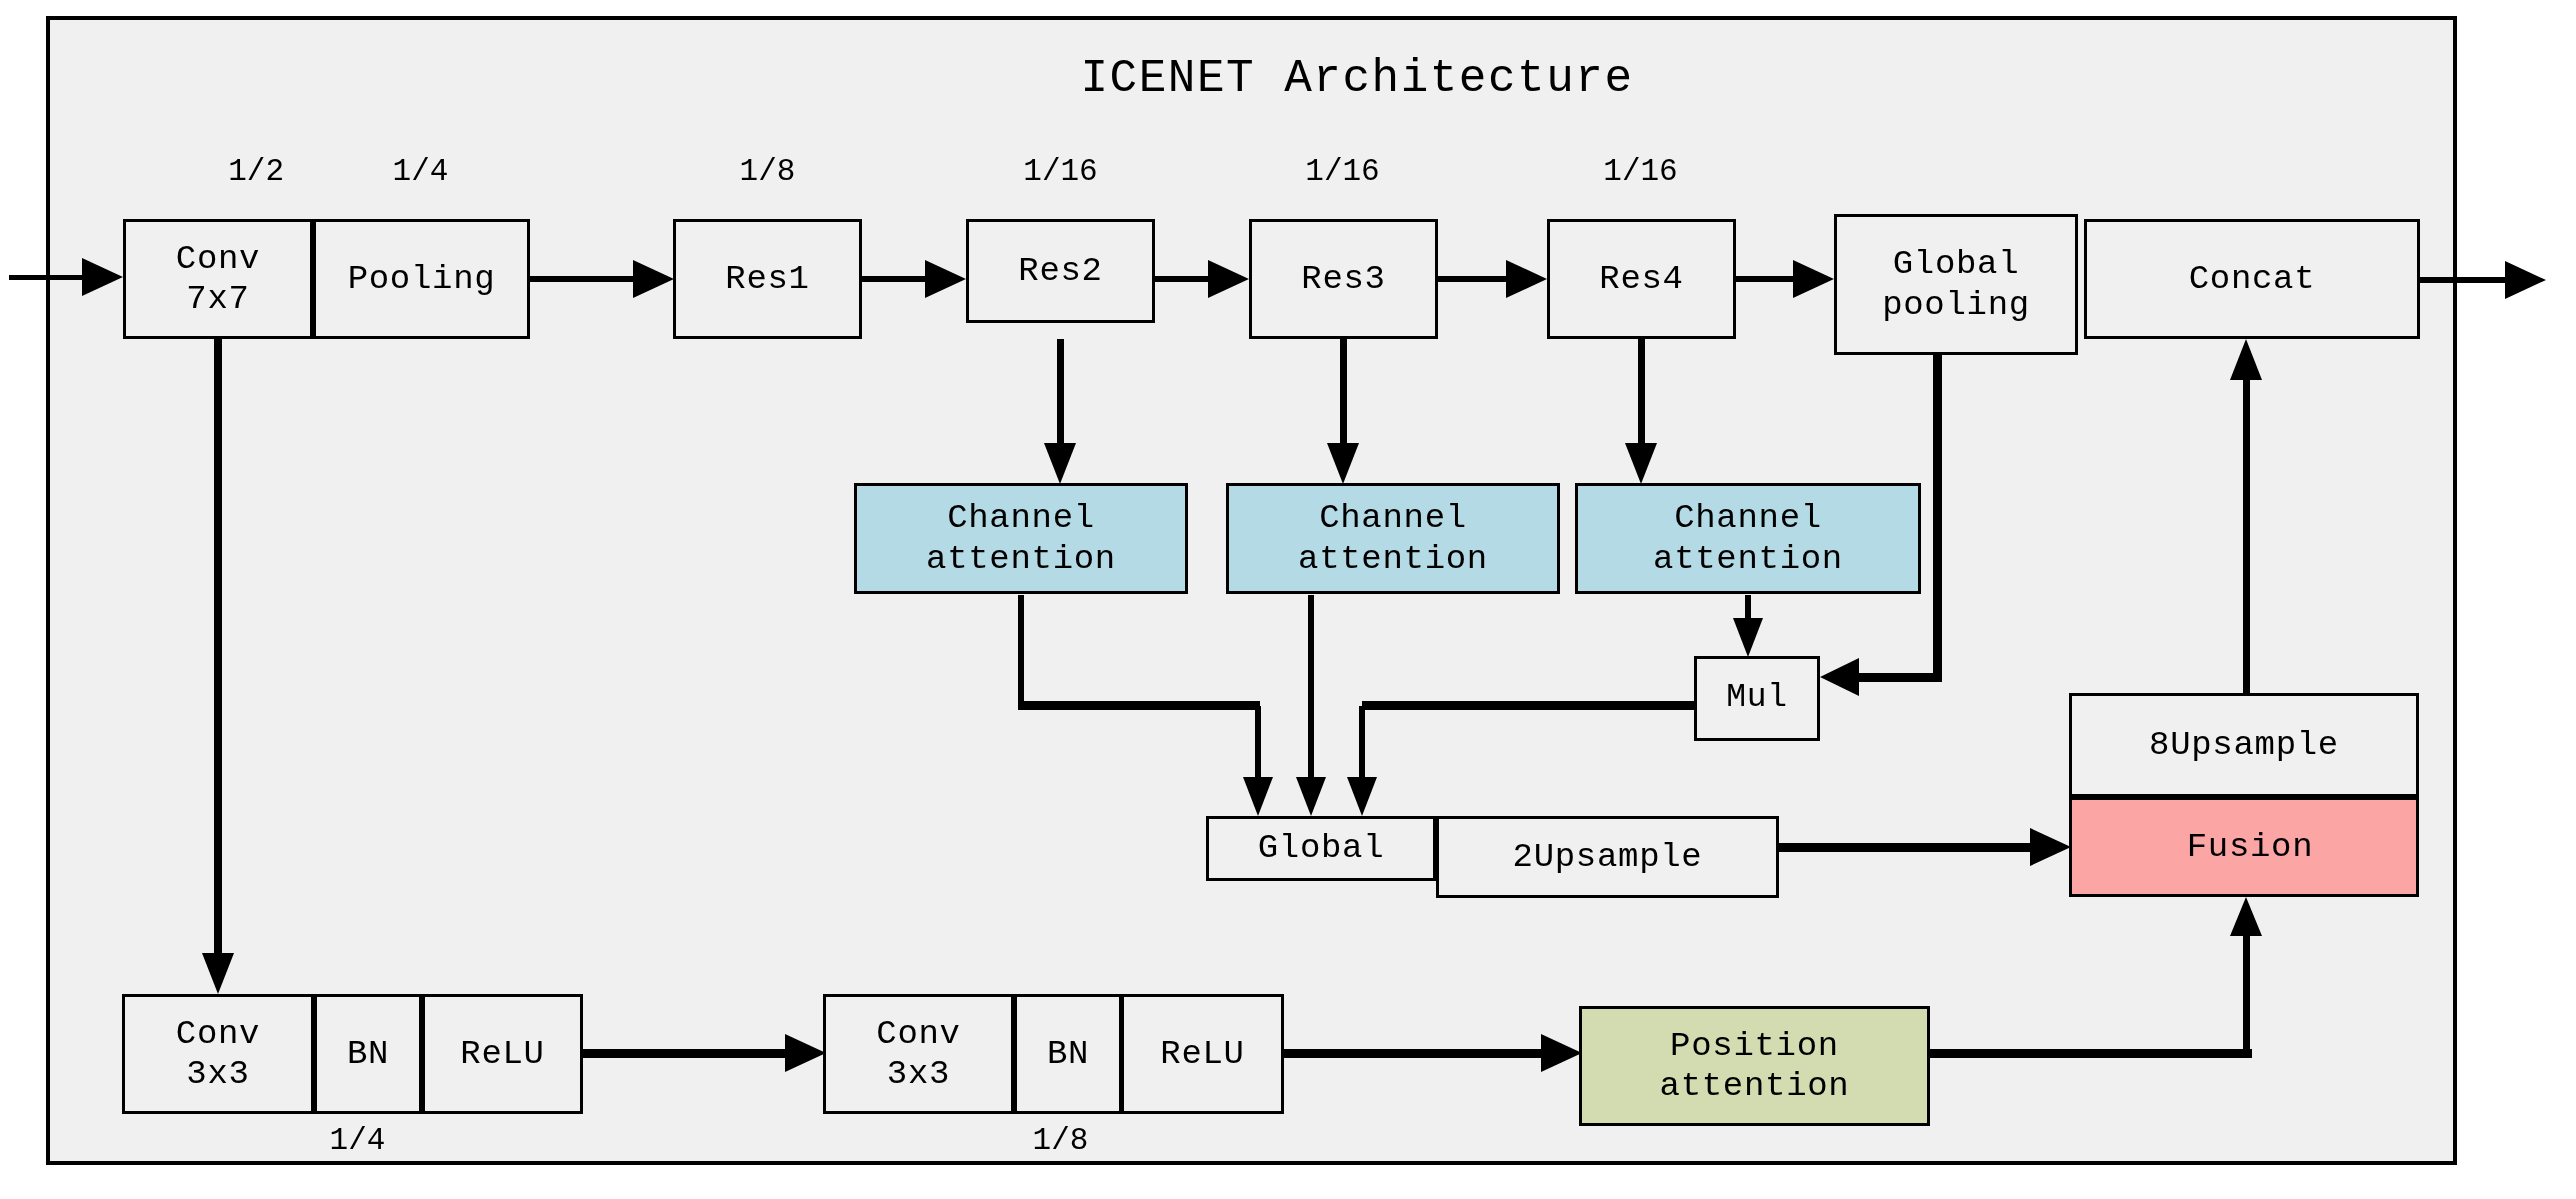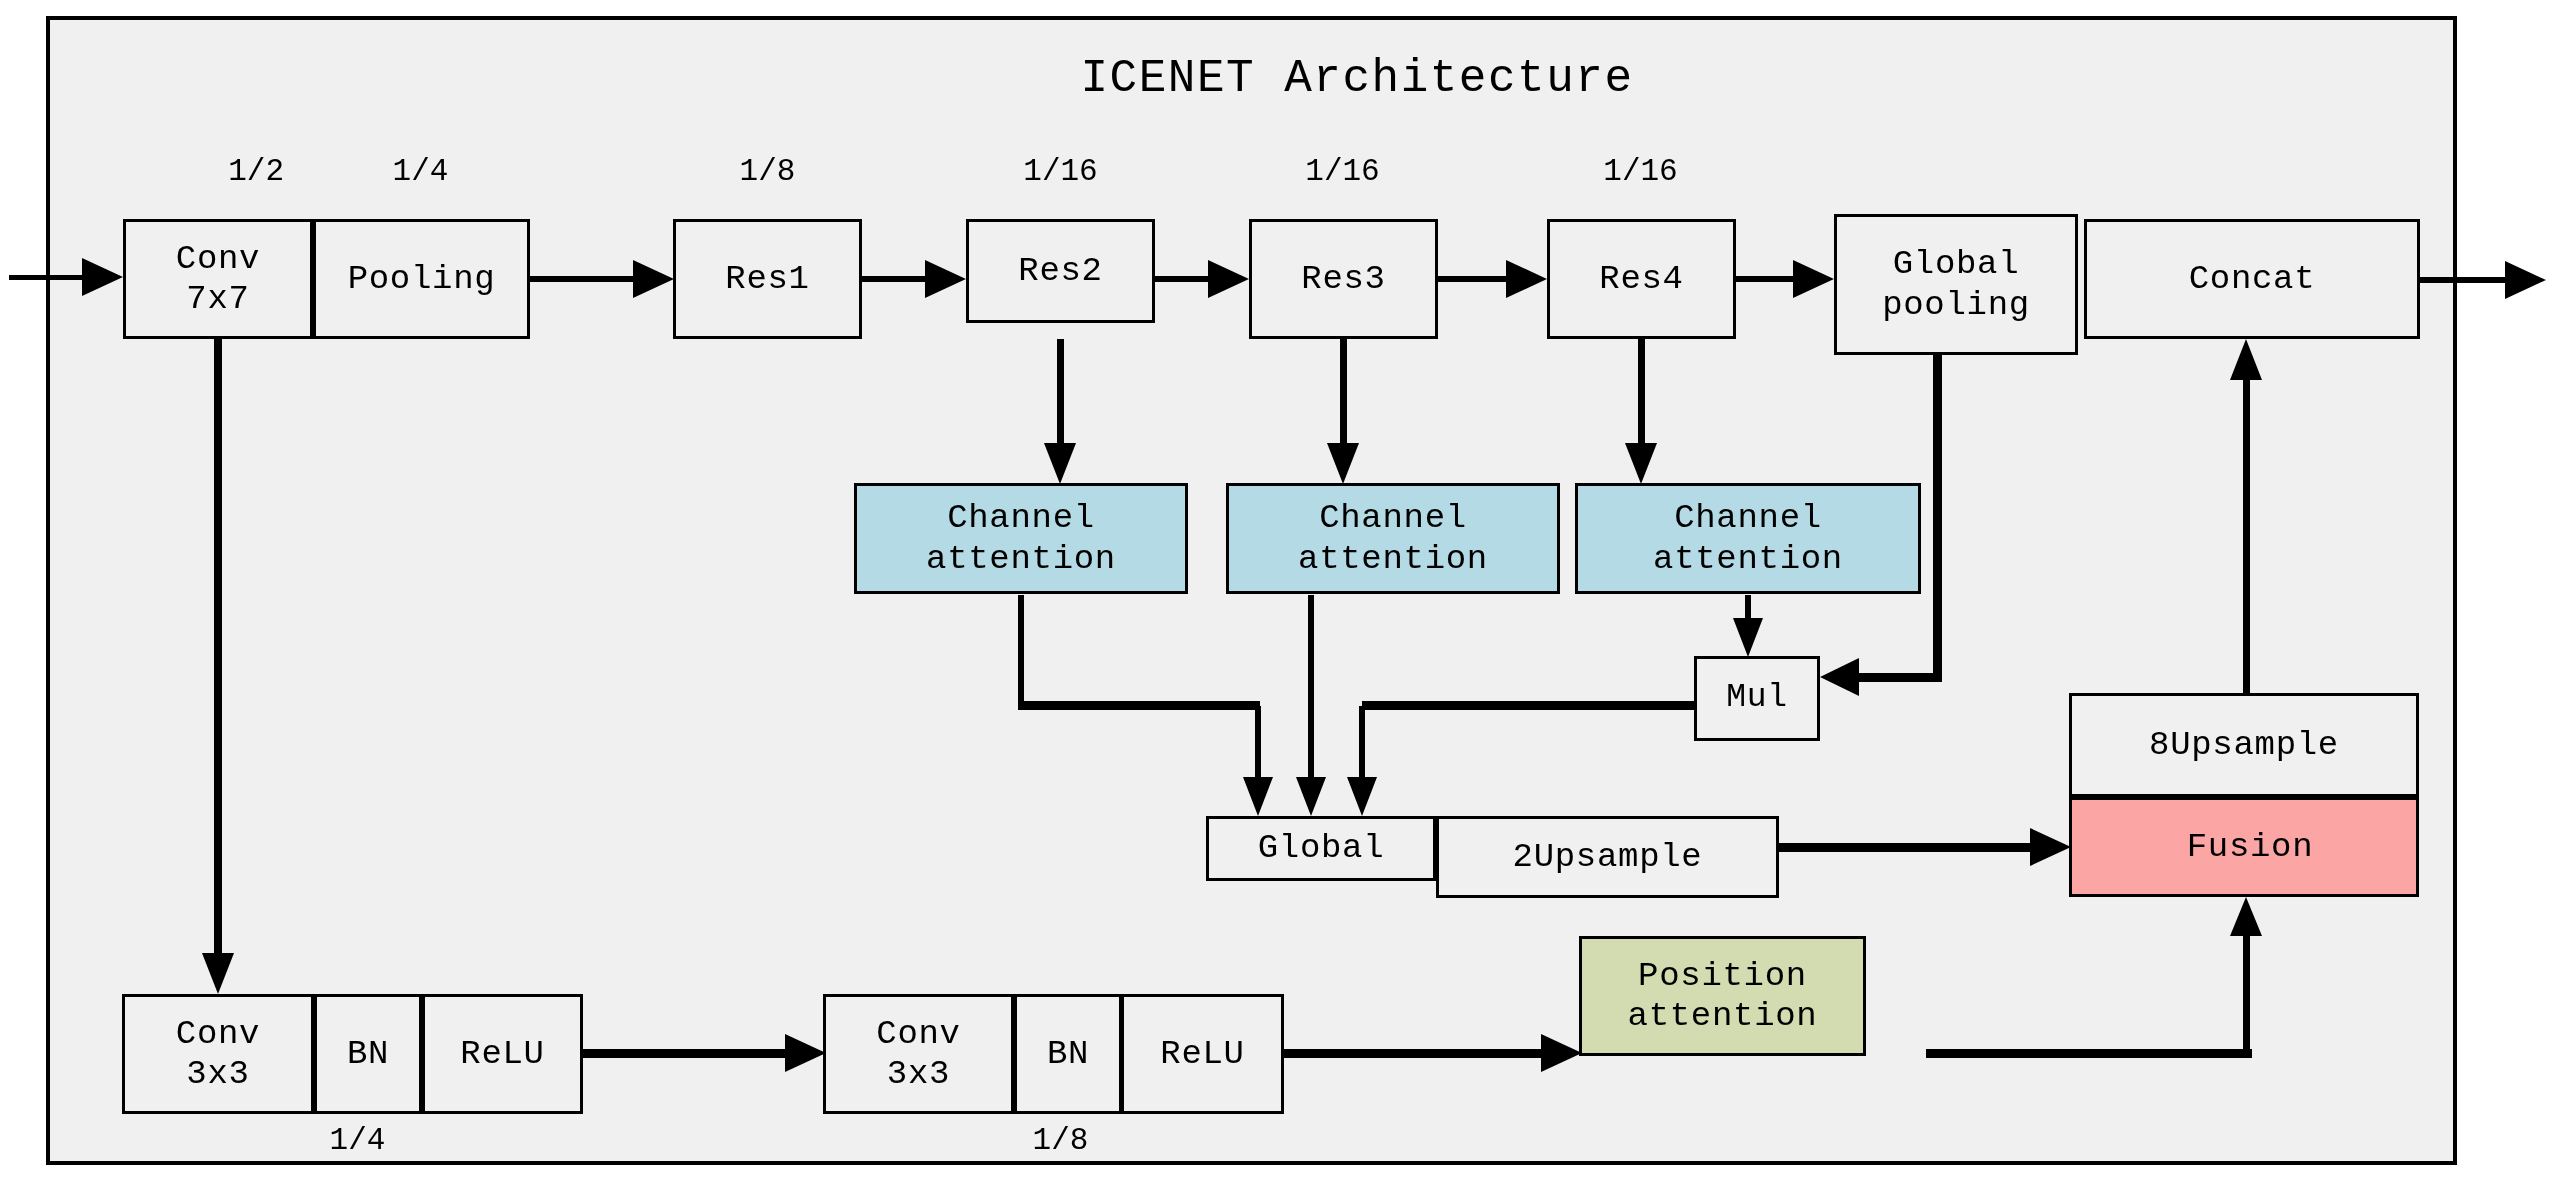--- a/index.html
+++ b/index.html
@@ -47,21 +47,21 @@
   #n-concat  {left:1206px;top:816px;width:230px; height:65px;}
   #n-up2     {left:1436px;top:816px;width:343px; height:82px;}
   #n-up8     {left:2069px;top:693px; width:350px; height:104px;}
   #n-fusion  {left:2069px;top:797px;width:350px; height:100px;}
   #n-conv3a  {left:122px; top:994px;width:192px; height:120px;}
   #n-bna     {left:314px; top:994px;width:108px; height:120px;}
   #n-relua   {left:422px; top:994px;width:161px; height:120px;}
   #n-conv3b  {left:823px;top:994px;width:191px; height:120px;}
   #n-bnb     {left:1014px;top:994px;width:108px; height:120px;}
   #n-relub   {left:1121px;top:994px;width:163px; height:120px;}
-  #n-posattn {left:1579px;top:936px;width:287px; height:120px;}
+  #n-posattn {left:1579px;top:1006px;width:351px; height:120px;}
 
   
   #s-conv7 {left:151px; top:154px;text-align:right;}
   #s-pool  {left:354px; top:154px;}
   #s-res1  {left:701px; top:154px;}
   #s-res2  {left:994px;top:154px;}
   #s-res3  {left:1276px;top:154px;}
   #s-res4  {left:1574px;top:154px;}
   #s-br1   {left:291px; top:1123px;}
   #s-br2   {left:994px;top:1123px;}

